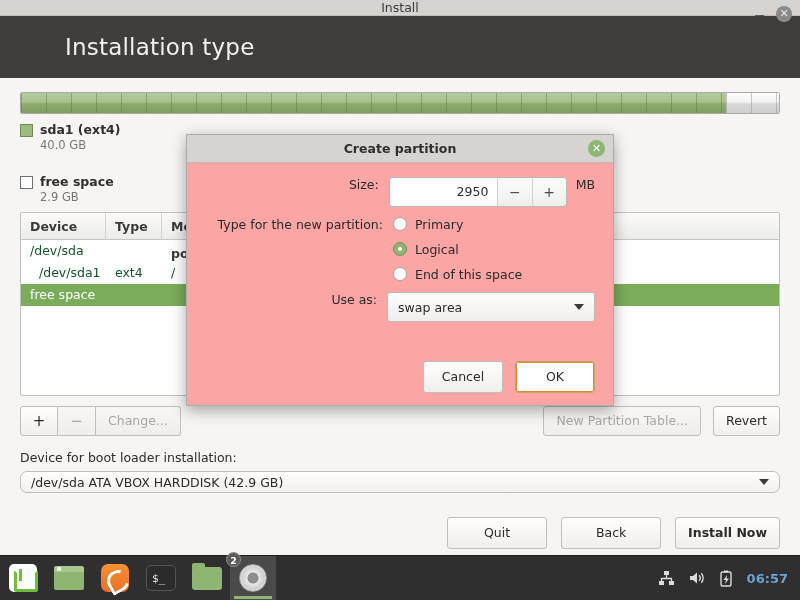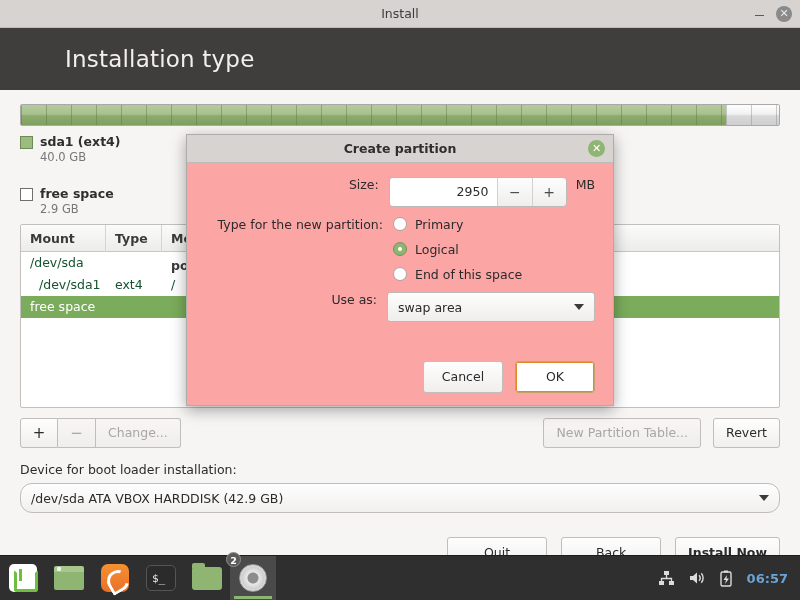--- a/index.html
+++ b/index.html
@@ -7,21 +7,21 @@
     width: 800px; height: 600px;
     font-family: "DejaVu Sans", "Liberation Sans", sans-serif;
     font-size: 12.5px;
     overflow: hidden;
     background: #f6f5f4;
   }
   #app { position: relative; width: 800px; height: 600px; }
 
   
   .titlebar {
-    height: 28px; background: #d6d3d0;
+    height: 16px; background: #d6d3d0;
     border-bottom: 1px solid #bfbcb8;
     display: flex; align-items: center; justify-content: center;
     position: relative;
   }
   .titlebar-title { font-size: 12.5px; color: #3c3c3c; font-weight: normal; }
   .titlebar-buttons {
     position: absolute; right: 8px; top: 0; height: 28px;
     display: flex; align-items: center; gap: 10px;
   }
   .tb-min { width: 13px; height: 13px; position: relative; }
@@ -112,22 +112,22 @@
   .btn.disabled { color: #a9a6a3; background: linear-gradient(to bottom,#f7f6f5,#efeeec); }
   .btn-grp { display: flex; }
   .btn-grp .btn { border-radius: 0; border-left-width: 0; }
   .btn-grp .btn:first-child { border-radius: 3px 0 0 3px; border-left-width: 1px; }
   .btn-grp .btn:last-child { border-radius: 0 3px 3px 0; }
   .btn-sq { width: 38px; padding: 0; text-align: center; font-size: 15px; }
   .spacer { flex: 1; }
 
   .boot-label { margin-top: 14px; font-size: 12.5px; color: #2b2b2b; }
   .combo {
-    margin-top: 6px; width: 760px; height: 30px;
-    border: 1px solid #c0bdba; border-radius: 12px;
+    margin-top: 6px; width: 760px; height: 22px;
+    border: 1px solid #c0bdba; border-radius: 7px;
     background: linear-gradient(to bottom,#fefefe,#f1f0ee);
     display: flex; align-items: center; padding: 0 10px;
     font-size: 12.5px; color: #2b2b2b; position: relative;
   }
   .combo-arrow {
     position: absolute; right: 10px; width: 0; height: 0;
     border-left: 5px solid transparent; border-right: 5px solid transparent;
     border-top: 6px solid #3a3a3a;
   }
 
@@ -312,21 +312,21 @@
           <span><span class="legend-name">sda1 (ext4)</span><div class="legend-size">40.0 GB</div></span>
         </div>
         <div class="legend-item">
           <span class="legend-swatch free"></span>
           <span><span class="legend-name">free space</span><div class="legend-size">2.9 GB</div></span>
         </div>
       </div>
 
     <div class="table-wrap">
       <div class="thead">
-        <div class="th c-device">Mount</div>
+        <div class="th c-device">Device</div>
         <div class="th c-type">Type</div>
         <div class="th c-mount">Mount point</div>
         <div class="th c-format">Format?</div>
         <div class="th c-size">Size</div>
         <div class="th c-used">Used</div>
         <div class="th c-system">System</div>
       </div>
       <div id="tbody">
           <div class="trow">
             <div class="td c-device">/dev/sda</div>

